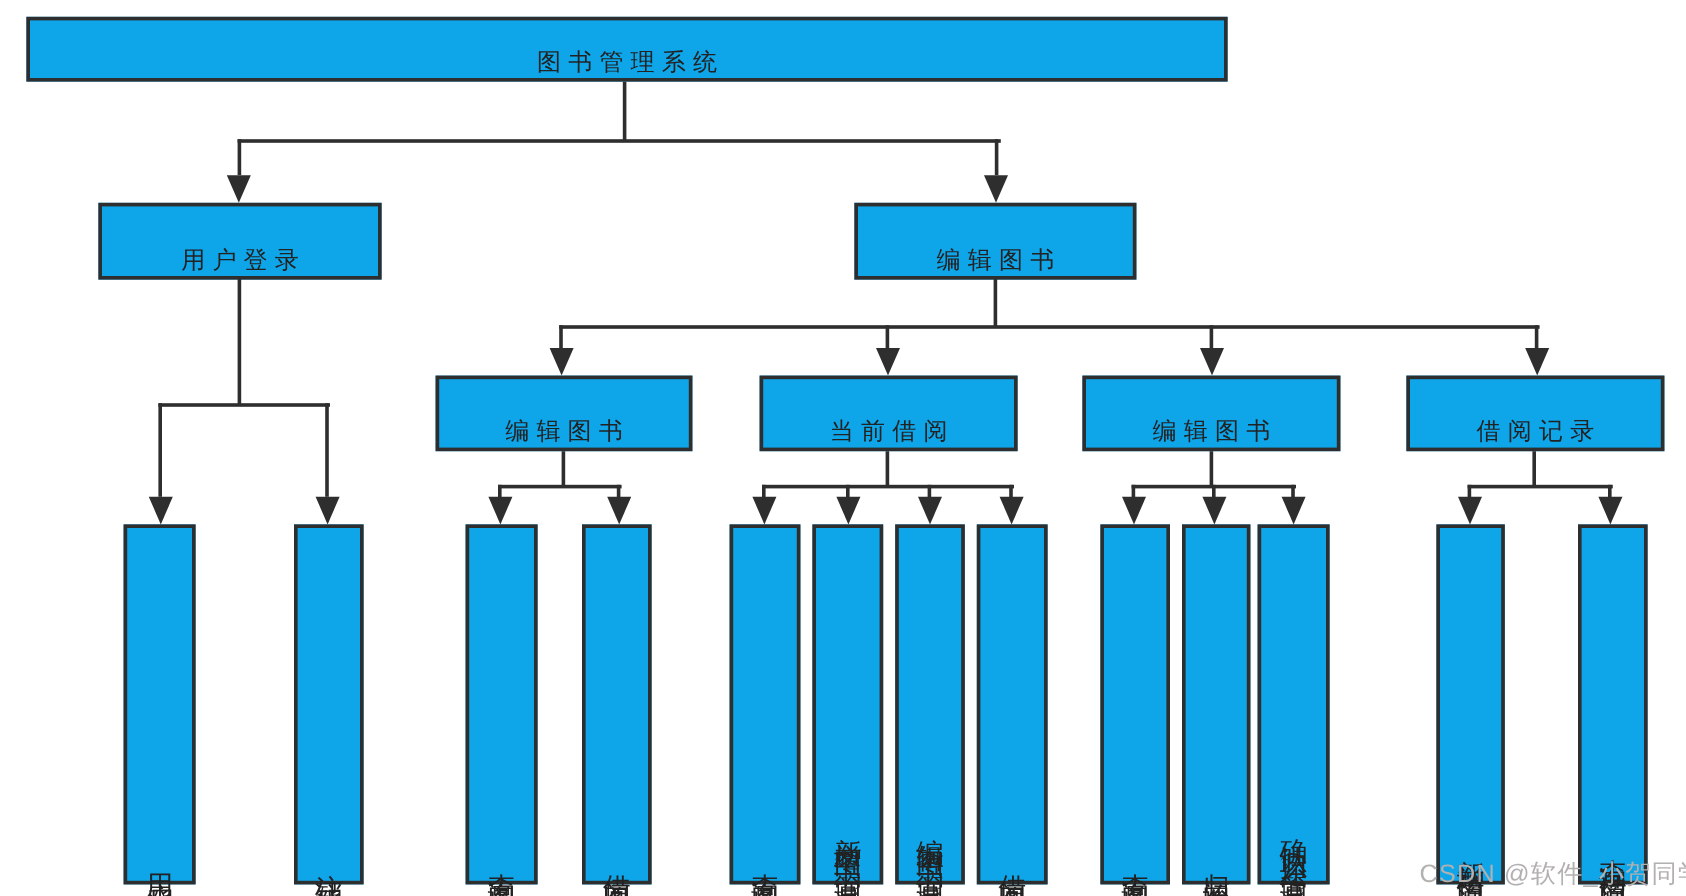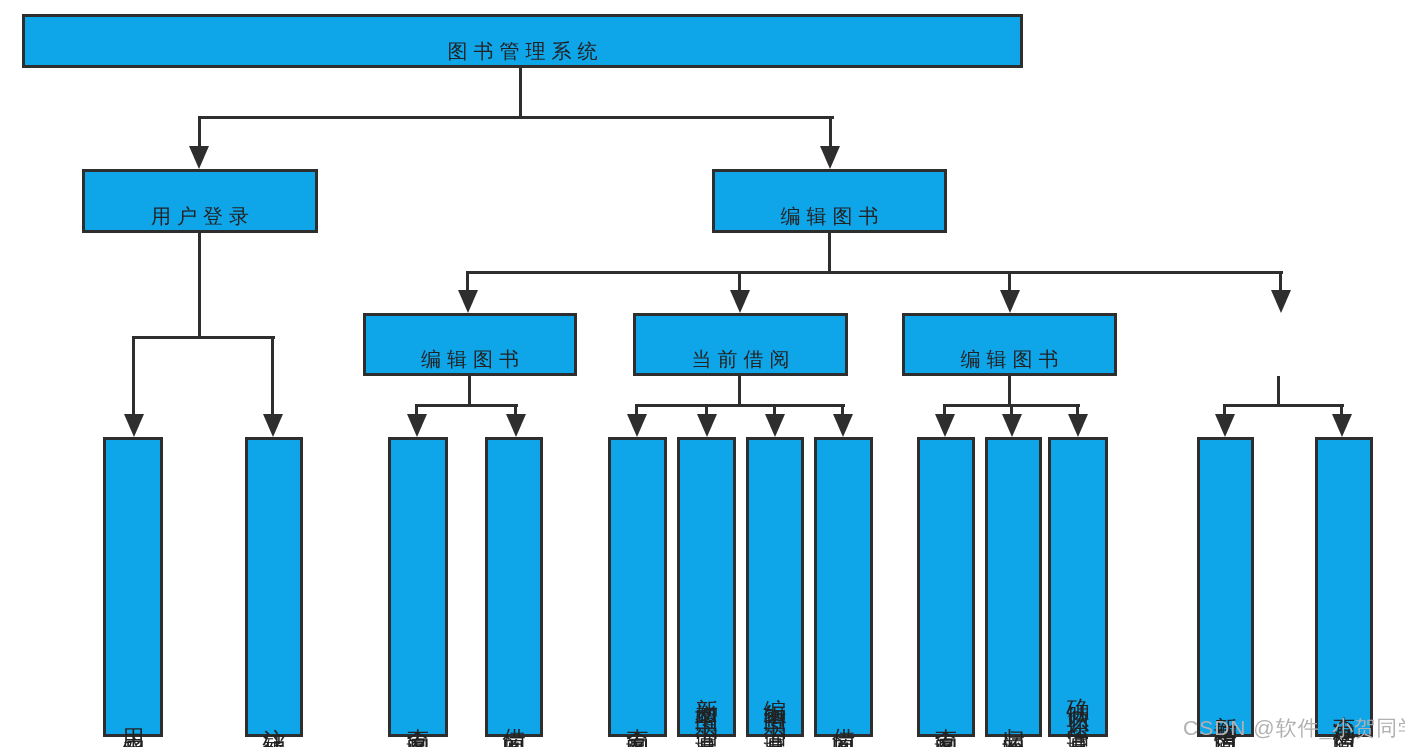--- a/index.html
+++ b/index.html
@@ -59,20 +59,23 @@
   </div>
 
   <div class="box h" style="left:363px;top:313px;width:214px;height:63px">
     <span>编辑图书</span>
   </div>
   <div class="box h" style="left:633px;top:313px;width:215px;height:63px">
     <span>当前借阅</span>
   </div>
   <div class="box h" style="left:902px;top:313px;width:215px;height:63px">
     <span>编辑图书</span>
+  </div>
+  <div class="box h" style="left:1172px;top:313px;width:215px;height:63px">
+    <span>借阅记录</span>
   </div>
 
   <div class="box v" style="left:103px;top:437px;width:60px;height:300px">
     <span>用户登录</span>
   </div>
   <div class="box v" style="left:245px;top:437px;width:58px;height:300px">
     <span>注销登录</span>
   </div>
   <div class="box v" style="left:388px;top:437px;width:60px;height:300px">
     <span>查询图书</span>

